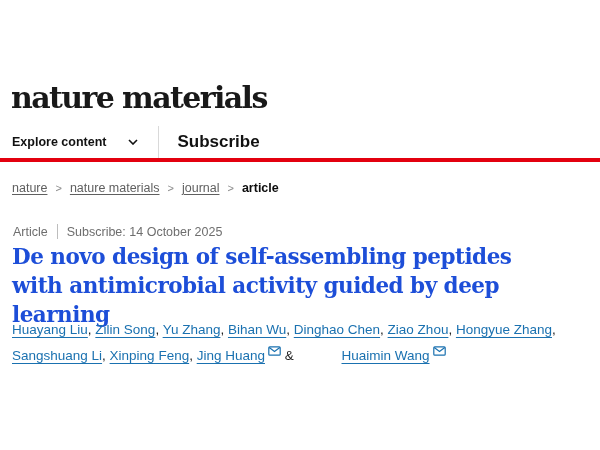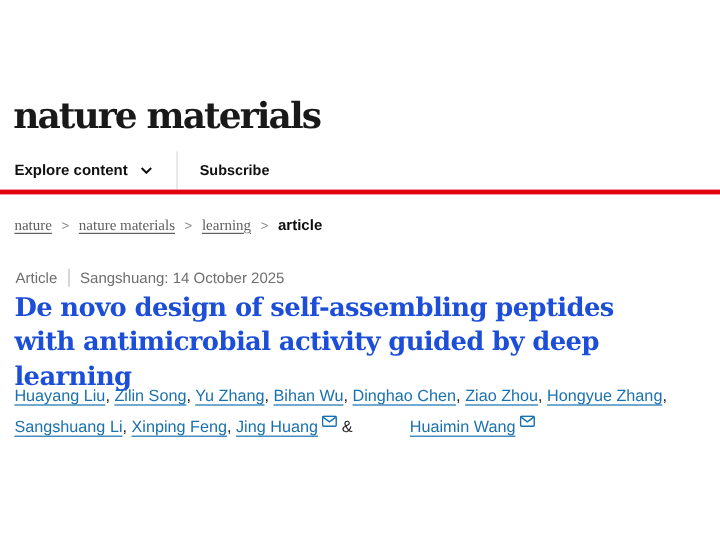--- a/index.html
+++ b/index.html
@@ -13,35 +13,35 @@
     font-family:"DejaVu Serif", serif;font-weight:700;
     font-size:30px;letter-spacing:-1.6px;color:#191919;white-space:nowrap;
     cursor:pointer;
   }
   
   .nav{
     position:absolute;left:12px;top:126px;height:32px;
     display:flex;align-items:center;
   }
   .nav-item{
-    display:flex;align-items:center;gap:11px;
+    display:flex;align-items:center;gap:22px;
     font-size:12.5px;font-weight:700;color:#111;cursor:pointer;
     background:none;border:none;padding:0;margin:0 26px 0 0;
     font-family:"Liberation Sans", sans-serif;white-space:nowrap;
   }
   .nav-sep{width:1px;height:32px;background:#d9d9d9;margin:0 18px 0 -6px;}
   .subscribe{
-    font-size:12px;font-weight:700;color:#111;cursor:pointer;text-decoration:none;white-space:nowrap;
+    font-size:17px;font-weight:700;color:#111;cursor:pointer;text-decoration:none;white-space:nowrap;
   }
   .red-rule{position:absolute;left:0;top:158px;width:600px;height:4px;}
   
   .breadcrumb{
     position:absolute;left:12px;top:181px;font-size:12.5px;color:#5f5f5f;white-space:nowrap;
   }
-  .crumb-link{color:#5f5f5f;text-decoration:underline;text-underline-offset:2px;cursor:pointer;font-family:Liberation Serif, serif;}
+  .crumb-link{color:#5f5f5f;text-decoration:underline;text-underline-offset:2px;cursor:pointer;}
   .crumb-sep{color:#8a8a8a;margin:0 8px;font-size:11px;}
   .crumb-current{color:#0d0d0d;font-weight:600;}
   
   .meta{
     position:absolute;left:13px;top:224px;display:flex;align-items:center;
     font-size:12.5px;color:#6e6e6e;
   }
   .meta .vline{width:1px;height:15px;background:#bdbdbd;margin:0 9px;}
   
   .title{
@@ -71,26 +71,26 @@
         <svg width="10" height="6" viewBox="0 0 10 6">
           <path d="M1 1l4 4 4-4" fill="none" stroke="#111" stroke-width="1.6"></path>
         </svg>
       </button>
       <div class="nav-sep"></div>
       <a class="subscribe">Subscribe</a>
     </nav>
 
   <div class="red-rule" style="background: rgb(227, 0, 15);"></div>
 
-  <div class="breadcrumb" id="breadcrumb"><a class="crumb-link">nature</a><span class="crumb-sep">&gt;</span><a class="crumb-link">nature materials</a><span class="crumb-sep">&gt;</span><a class="crumb-link">learning</a><span class="crumb-sep">&gt;</span><span class="crumb-current">article</span></div>
+  <div class="breadcrumb" id="breadcrumb"><a class="crumb-link">nature</a><span class="crumb-sep">&gt;</span><a class="crumb-link">nature materials</a><span class="crumb-sep">&gt;</span><a class="crumb-link">journal</a><span class="crumb-sep">&gt;</span><span class="crumb-current">article</span></div>
 
   <div class="meta">
     <span>Article</span>
     <span class="vline"></span>
-    <span><span>Sangshuang:</span>&nbsp;<span>14 October 2025</span></span>
+    <span><span>Subscribe:</span>&nbsp;<span>14 October 2025</span></span>
   </div>
 
   <h1 class="title">De novo design of self-assembling peptides with antimicrobial activity guided by deep learning</h1>
 
   <p class="authors" id="authors"><span style="white-space: nowrap;"><a class="author-link" style="color: rgb(26, 113, 176);">Huayang Liu</a></span><span class="author-sep">, </span><span style="white-space: nowrap;"><a class="author-link" style="color: rgb(26, 113, 176);">Zilin Song</a></span><span class="author-sep">, </span><span style="white-space: nowrap;"><a class="author-link" style="color: rgb(26, 113, 176);">Yu Zhang</a></span><span class="author-sep">, </span><span style="white-space: nowrap;"><a class="author-link" style="color: rgb(26, 113, 176);">Bihan Wu</a></span><span class="author-sep">, </span><span style="white-space: nowrap;"><a class="author-link" style="color: rgb(26, 113, 176);">Dinghao Chen</a></span><span class="author-sep">, </span><span style="white-space: nowrap;"><a class="author-link" style="color: rgb(26, 113, 176);">Ziao Zhou</a></span><span class="author-sep">, </span><span style="white-space: nowrap;"><a class="author-link" style="color: rgb(26, 113, 176);">Hongyue Zhang</a></span><span class="author-sep">, </span><span style="white-space: nowrap;"><a class="author-link" style="color: rgb(26, 113, 176);">Sangshuang Li</a></span><span class="author-sep">, </span><span style="white-space: nowrap;"><a class="author-link" style="color: rgb(26, 113, 176);">Xinping Feng</a></span><span class="author-sep">, </span><span style="white-space: nowrap;"><a class="author-link" style="color: rgb(26, 113, 176);">Jing Huang</a><svg width="13" height="10" viewBox="0 0 13 10" class="env-icon">
           <rect x="0.8" y="0.8" width="11.4" height="8.4" rx="1" fill="none" stroke="#1a71b0" stroke-width="1.2"></rect>
           <path d="M1.2 1.6l5.3 3.9 5.3-3.9" fill="none" stroke="#1a71b0" stroke-width="1.2"></path>
         </svg></span><span class="author-sep"> &amp; </span><span style="white-space: nowrap;"><a class="author-link" style="color: rgb(26, 113, 176); margin-left: 44px;">Huaimin Wang</a><svg width="13" height="10" viewBox="0 0 13 10" class="env-icon">
           <rect x="0.8" y="0.8" width="11.4" height="8.4" rx="1" fill="none" stroke="#1a71b0" stroke-width="1.2"></rect>
           <path d="M1.2 1.6l5.3 3.9 5.3-3.9" fill="none" stroke="#1a71b0" stroke-width="1.2"></path>

